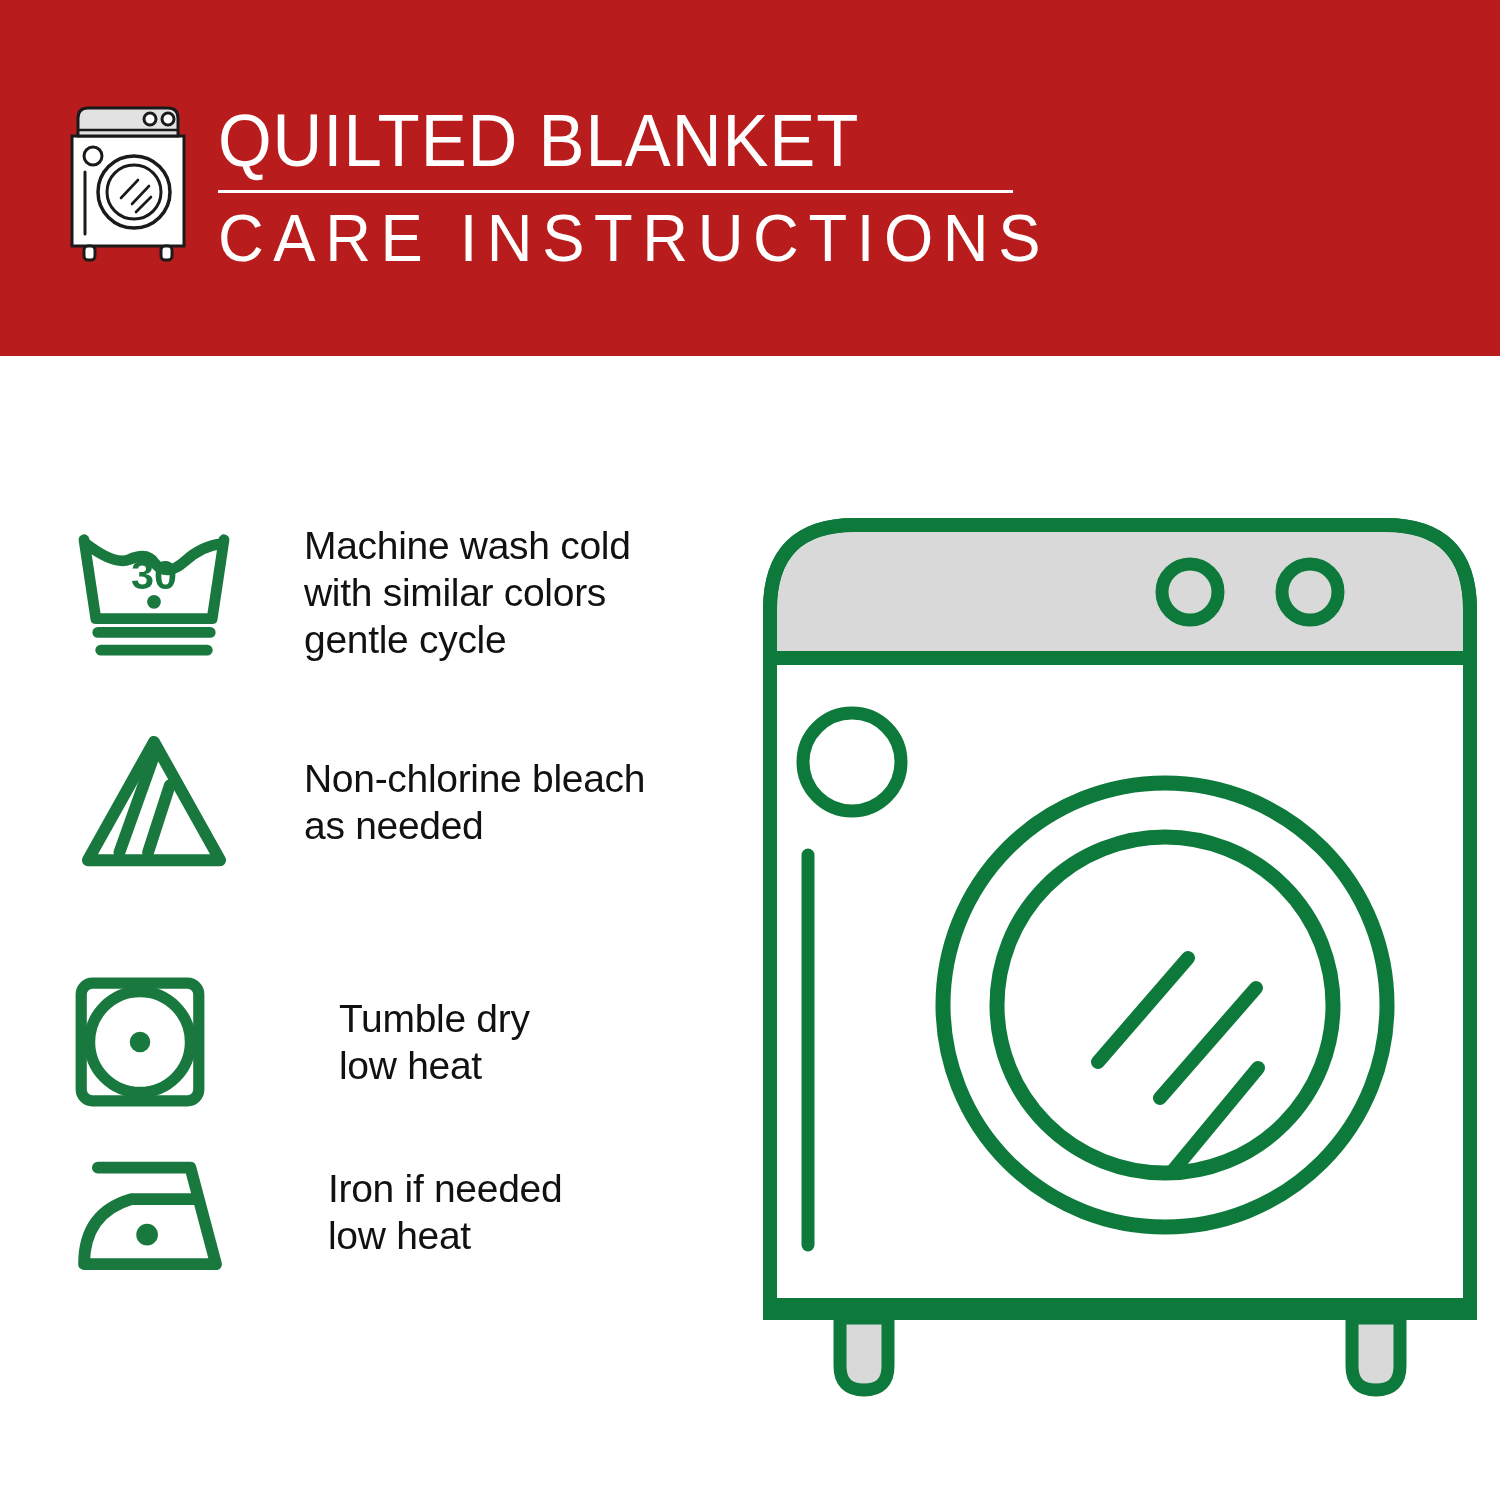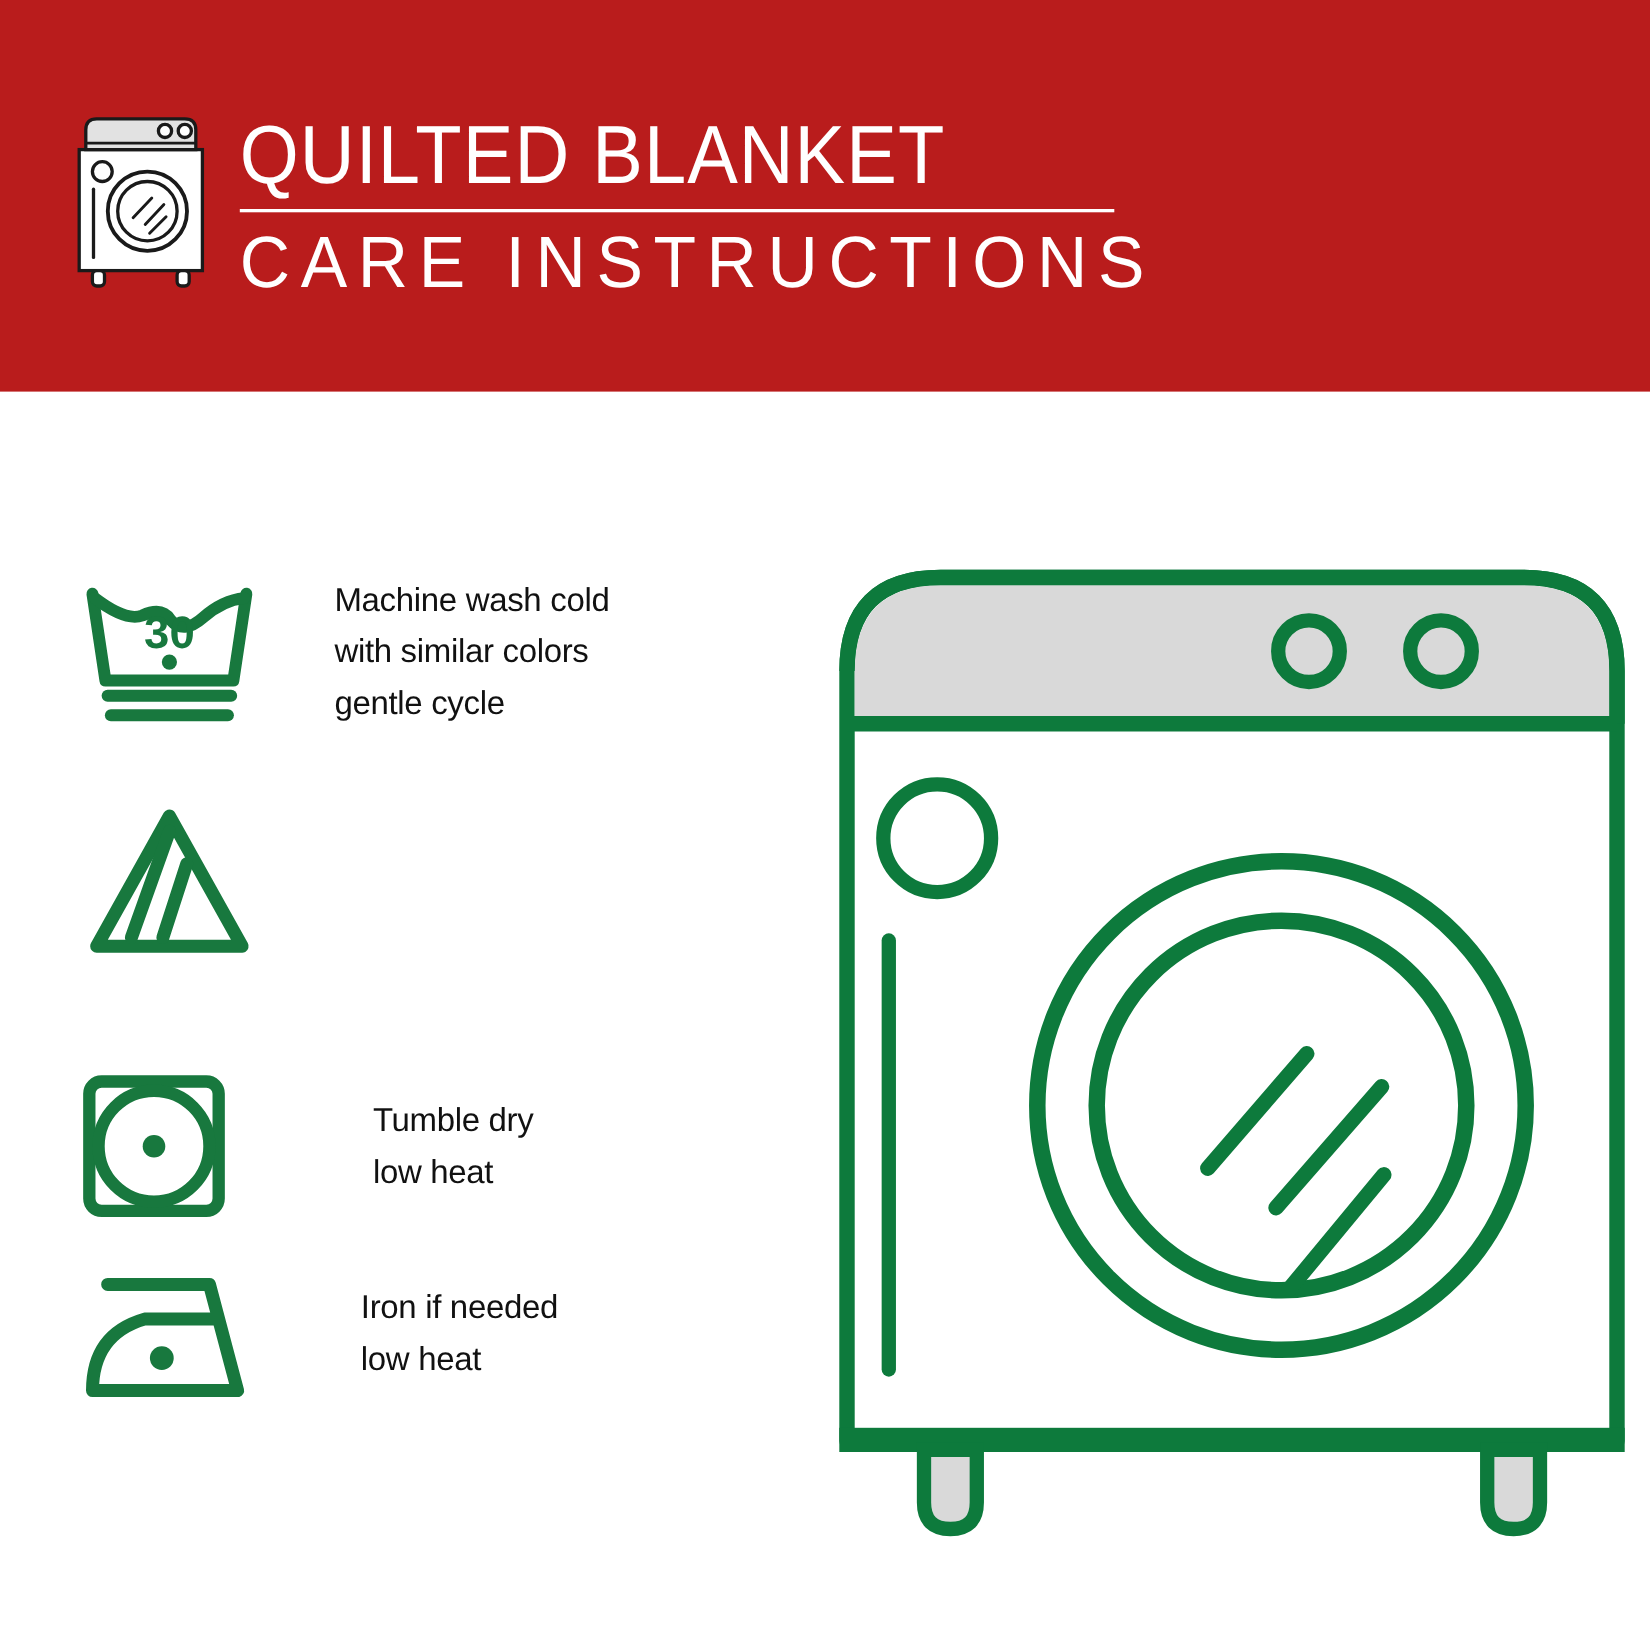--- a/index.html
+++ b/index.html
@@ -90,21 +90,21 @@
   .care-symbol {
     width: 168px;
     flex: 0 0 168px;
     display: flex;
     align-items: flex-end;
     justify-content: flex-start;
   }
   .care-text {
     margin-left: 66px;
     color: #111111;
-    font-size: 30px;
+    font-size: 39px;
     line-height: 47px;
     font-weight: 400;
     letter-spacing: -0.3px;
     white-space: pre-line;
   }
 
   
   .machine-wrap {
     position: absolute;
     left: 740px;
@@ -170,20 +170,22 @@
   </div>
 
   <div class="care-row" data-row="1">
     <div class="care-symbol">
       <svg viewBox="0 0 170 150" width="168" height="148">
         <path d="M85 14 L152 134 L18 134 Z" fill="none" stroke="#18783e" stroke-width="12" stroke-linejoin="round"></path>
         <line x1="85" y1="28" x2="50" y2="126" stroke="#18783e" stroke-width="12" stroke-linecap="round"></line>
         <line x1="101" y1="58" x2="79" y2="126" stroke="#18783e" stroke-width="12" stroke-linecap="round"></line>
       </svg>
     </div>
+    <div class="care-text">Non-chlorine bleach
+as needed</div>
   </div>
 
   <div class="care-row" data-row="2">
     <div class="care-symbol">
       <svg viewBox="0 0 150 150" width="140" height="140">
         <rect x="12" y="12" width="126" height="126" rx="12" fill="none" stroke="#18783e" stroke-width="12"></rect>
         <circle cx="75" cy="75" r="54" fill="none" stroke="#18783e" stroke-width="12"></circle>
         <circle cx="75" cy="75" r="11" fill="#18783e"></circle>
       </svg>
     </div>

